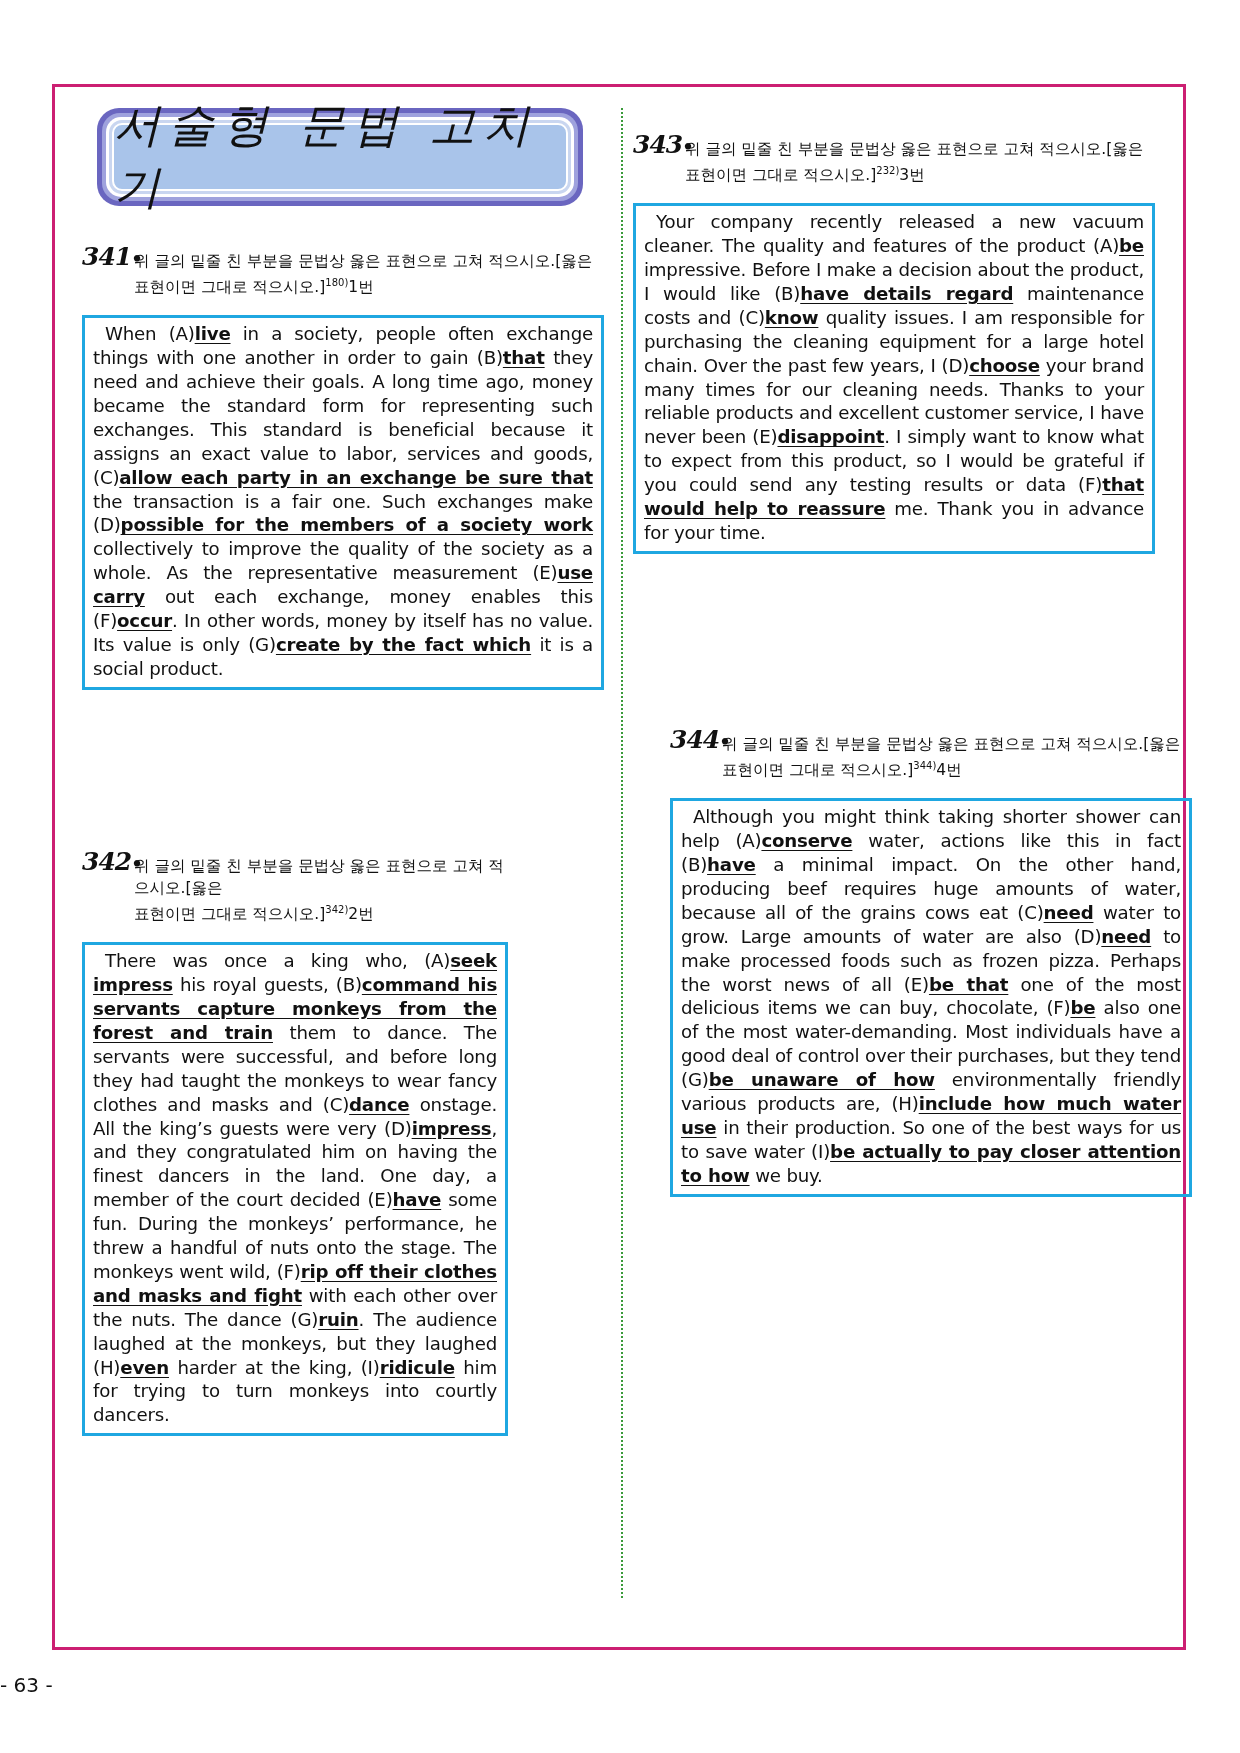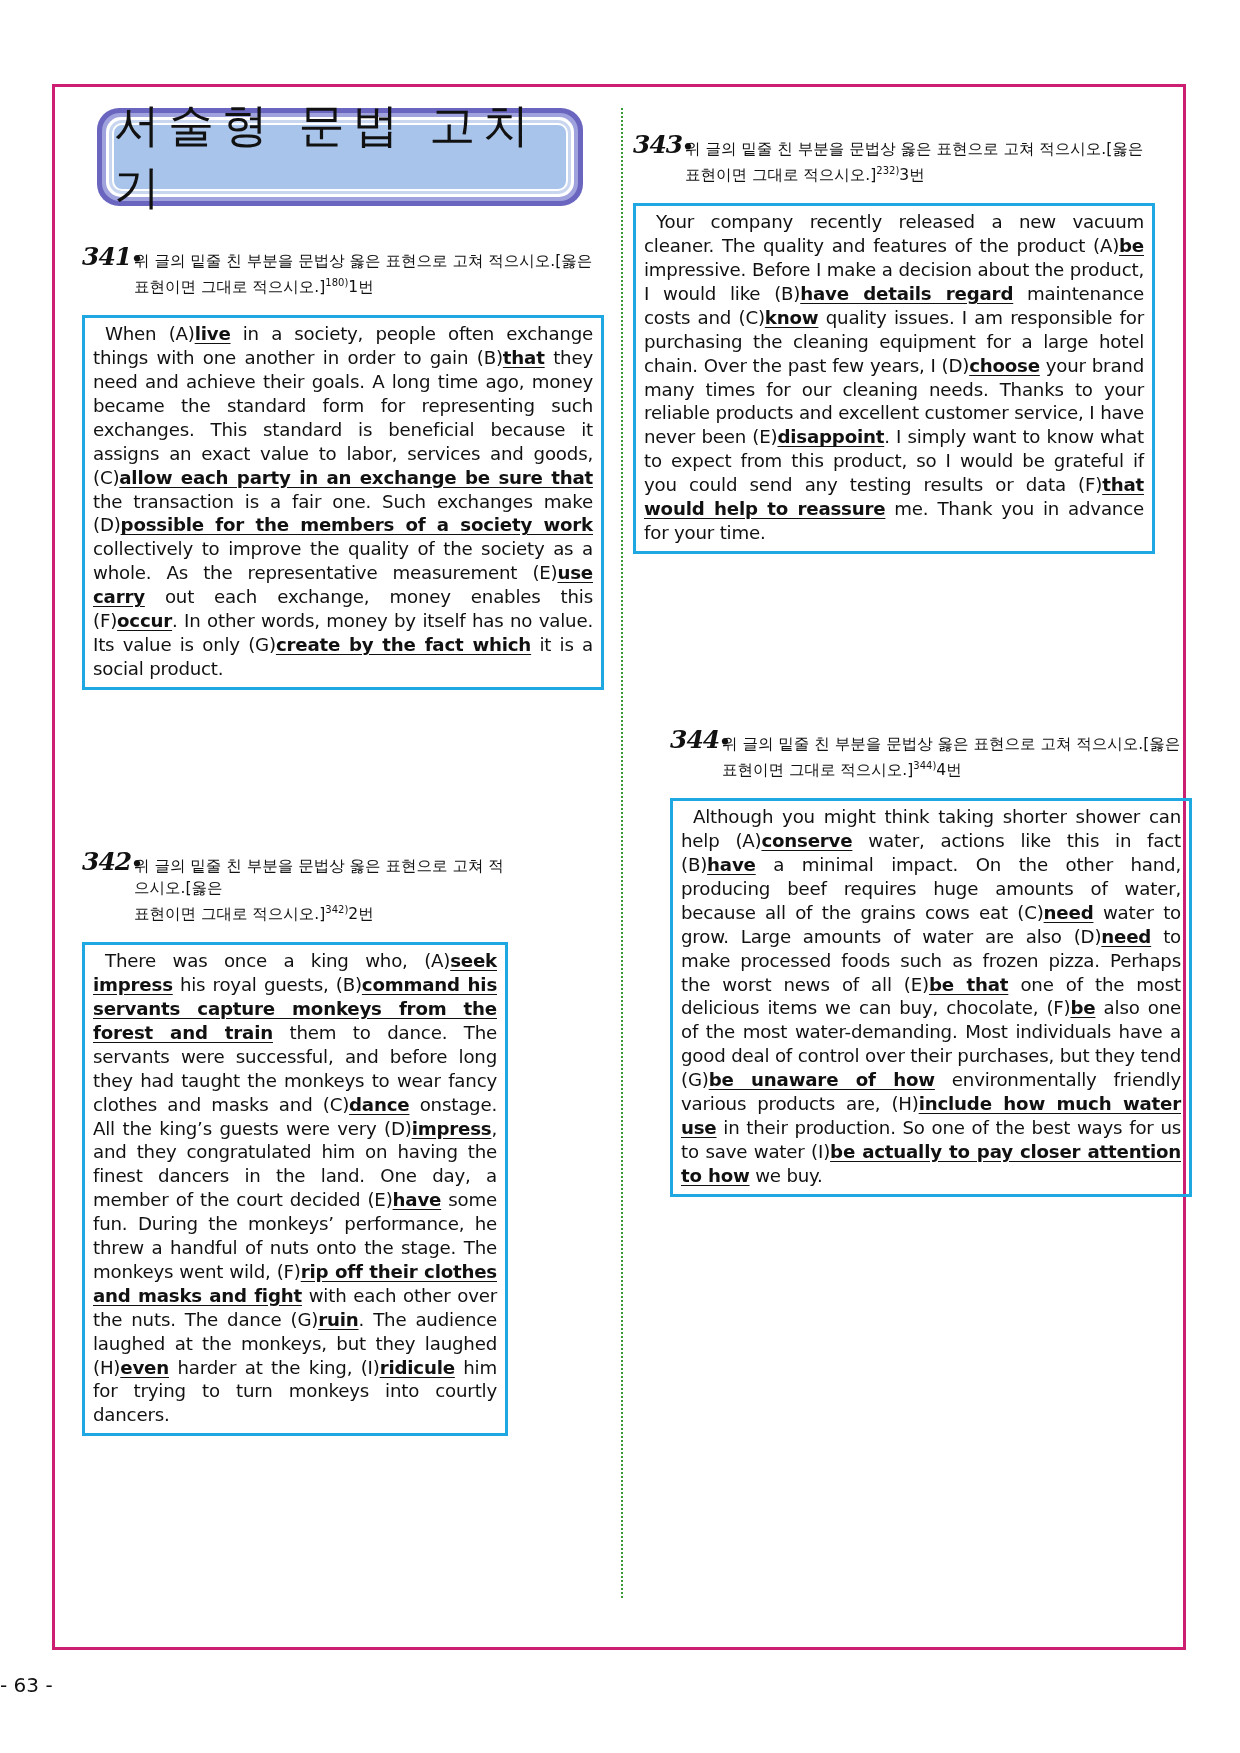--- a/index.html
+++ b/index.html
@@ -14,21 +14,21 @@
 
   
   .title-banner { position: absolute; left: 97px; top: 108px; width: 486px; height: 98px;
                   border-radius: 22px; background: #6a66c0; box-sizing: border-box; padding: 5px; }
   .title-banner .ring1 { width: 100%; height: 100%; border-radius: 18px; background: #9fa2dd; padding: 4px; box-sizing: border-box; }
   .title-banner .ring2 { width: 100%; height: 100%; border-radius: 15px; background: #ffffff; padding: 3px; box-sizing: border-box; }
   .title-banner .ring3 { width: 100%; height: 100%; border-radius: 13px; background: #c9d6f0; padding: 3px; box-sizing: border-box; }
   .title-banner .inner { width: 100%; height: 100%; border-radius: 10px; background: #a9c4ea;
                          border: 2px solid #ffffff; box-sizing: border-box;
                          display: flex; align-items: center; justify-content: center; }
-  .title-banner .title-text { font-size: 46px; letter-spacing: 8px; color: #111; font-weight: normal; }
+  .title-banner .title-text { font-size: 46px; letter-spacing: 8px; color: #111; font-weight: normal; font-style: italic; }
 
   
   .question { position: absolute; width: 520px; }
   .q-head { position: relative; padding-left: 52px; font-size: 15.5px; line-height: 22px; margin-top: 22px; }
   .q-num { position: absolute; left: 0; top: -4px; font-family: "DejaVu Serif", "Liberation Serif", serif;
            font-style: italic; font-weight: bold; font-size: 25px; letter-spacing: -1px; }
   .q-num .dot { font-size: 18px; }
   .q-foot { font-size: 10px; vertical-align: super; }
   .passage { margin-top: 17px; border: 3px solid #1fa7e1; padding: 4px 8px 6px 8px;
              font-size: 18.2px; line-height: 23.9px; text-align: justify; text-indent: 12px;

